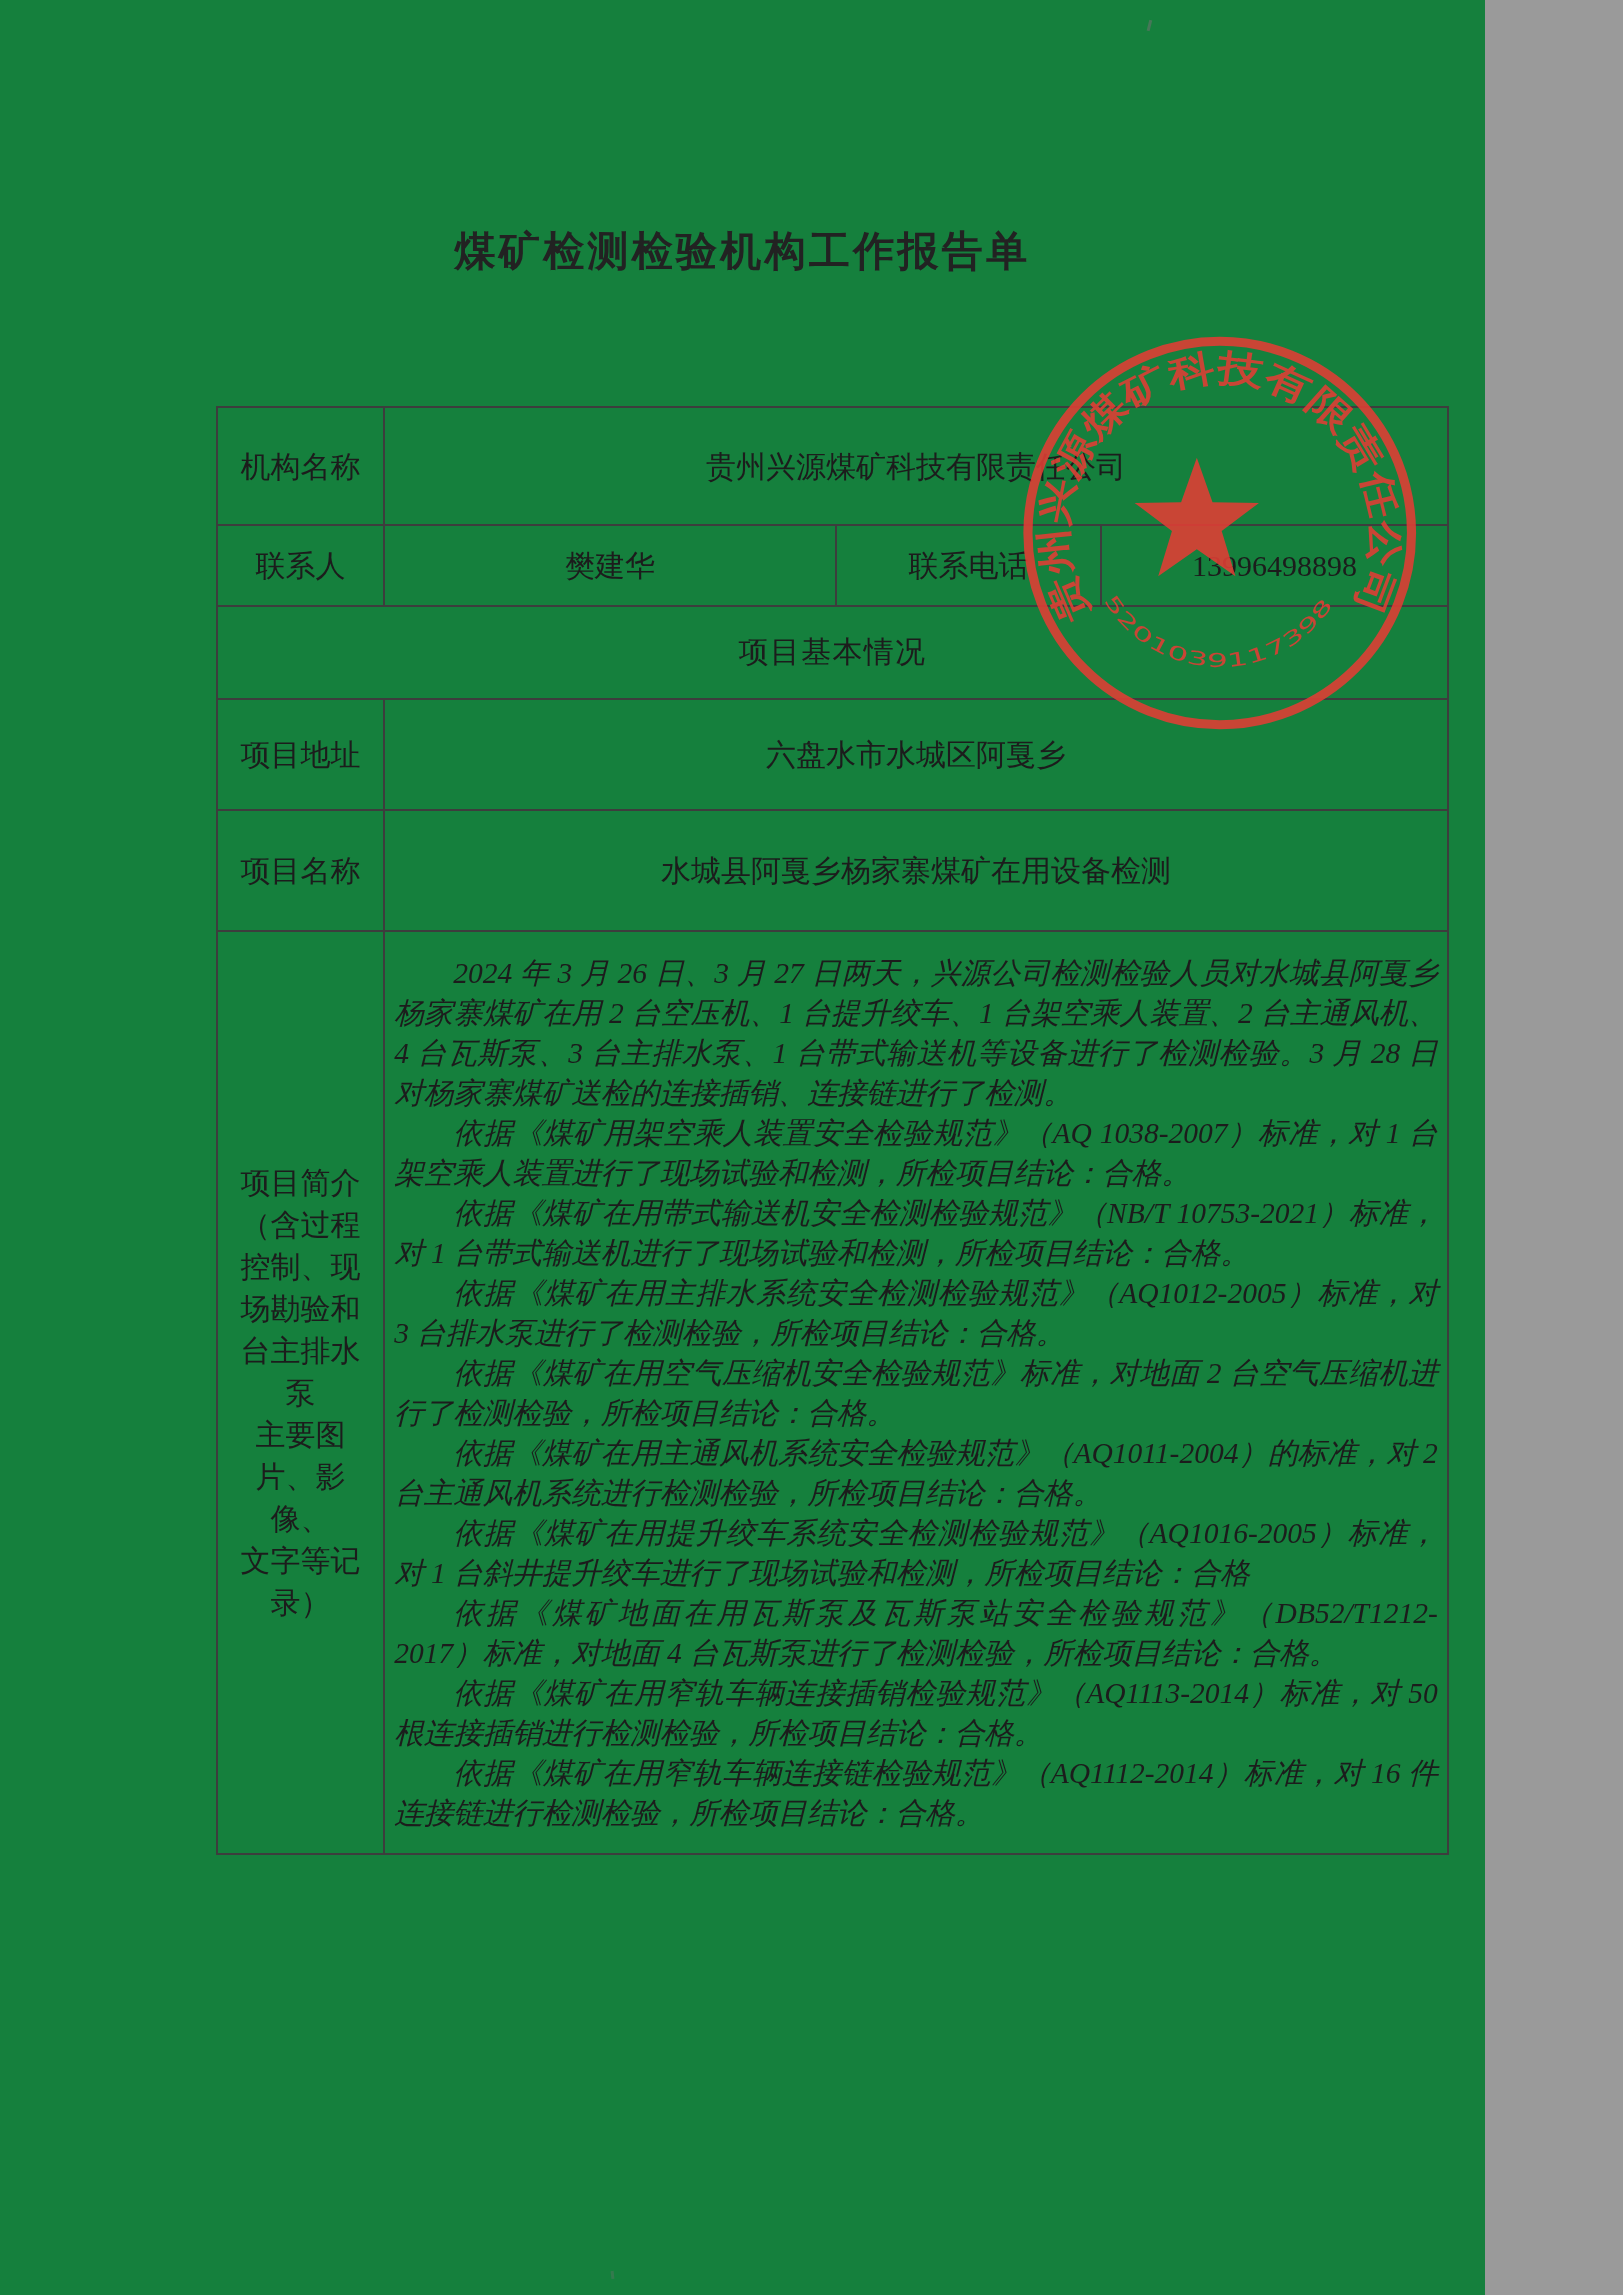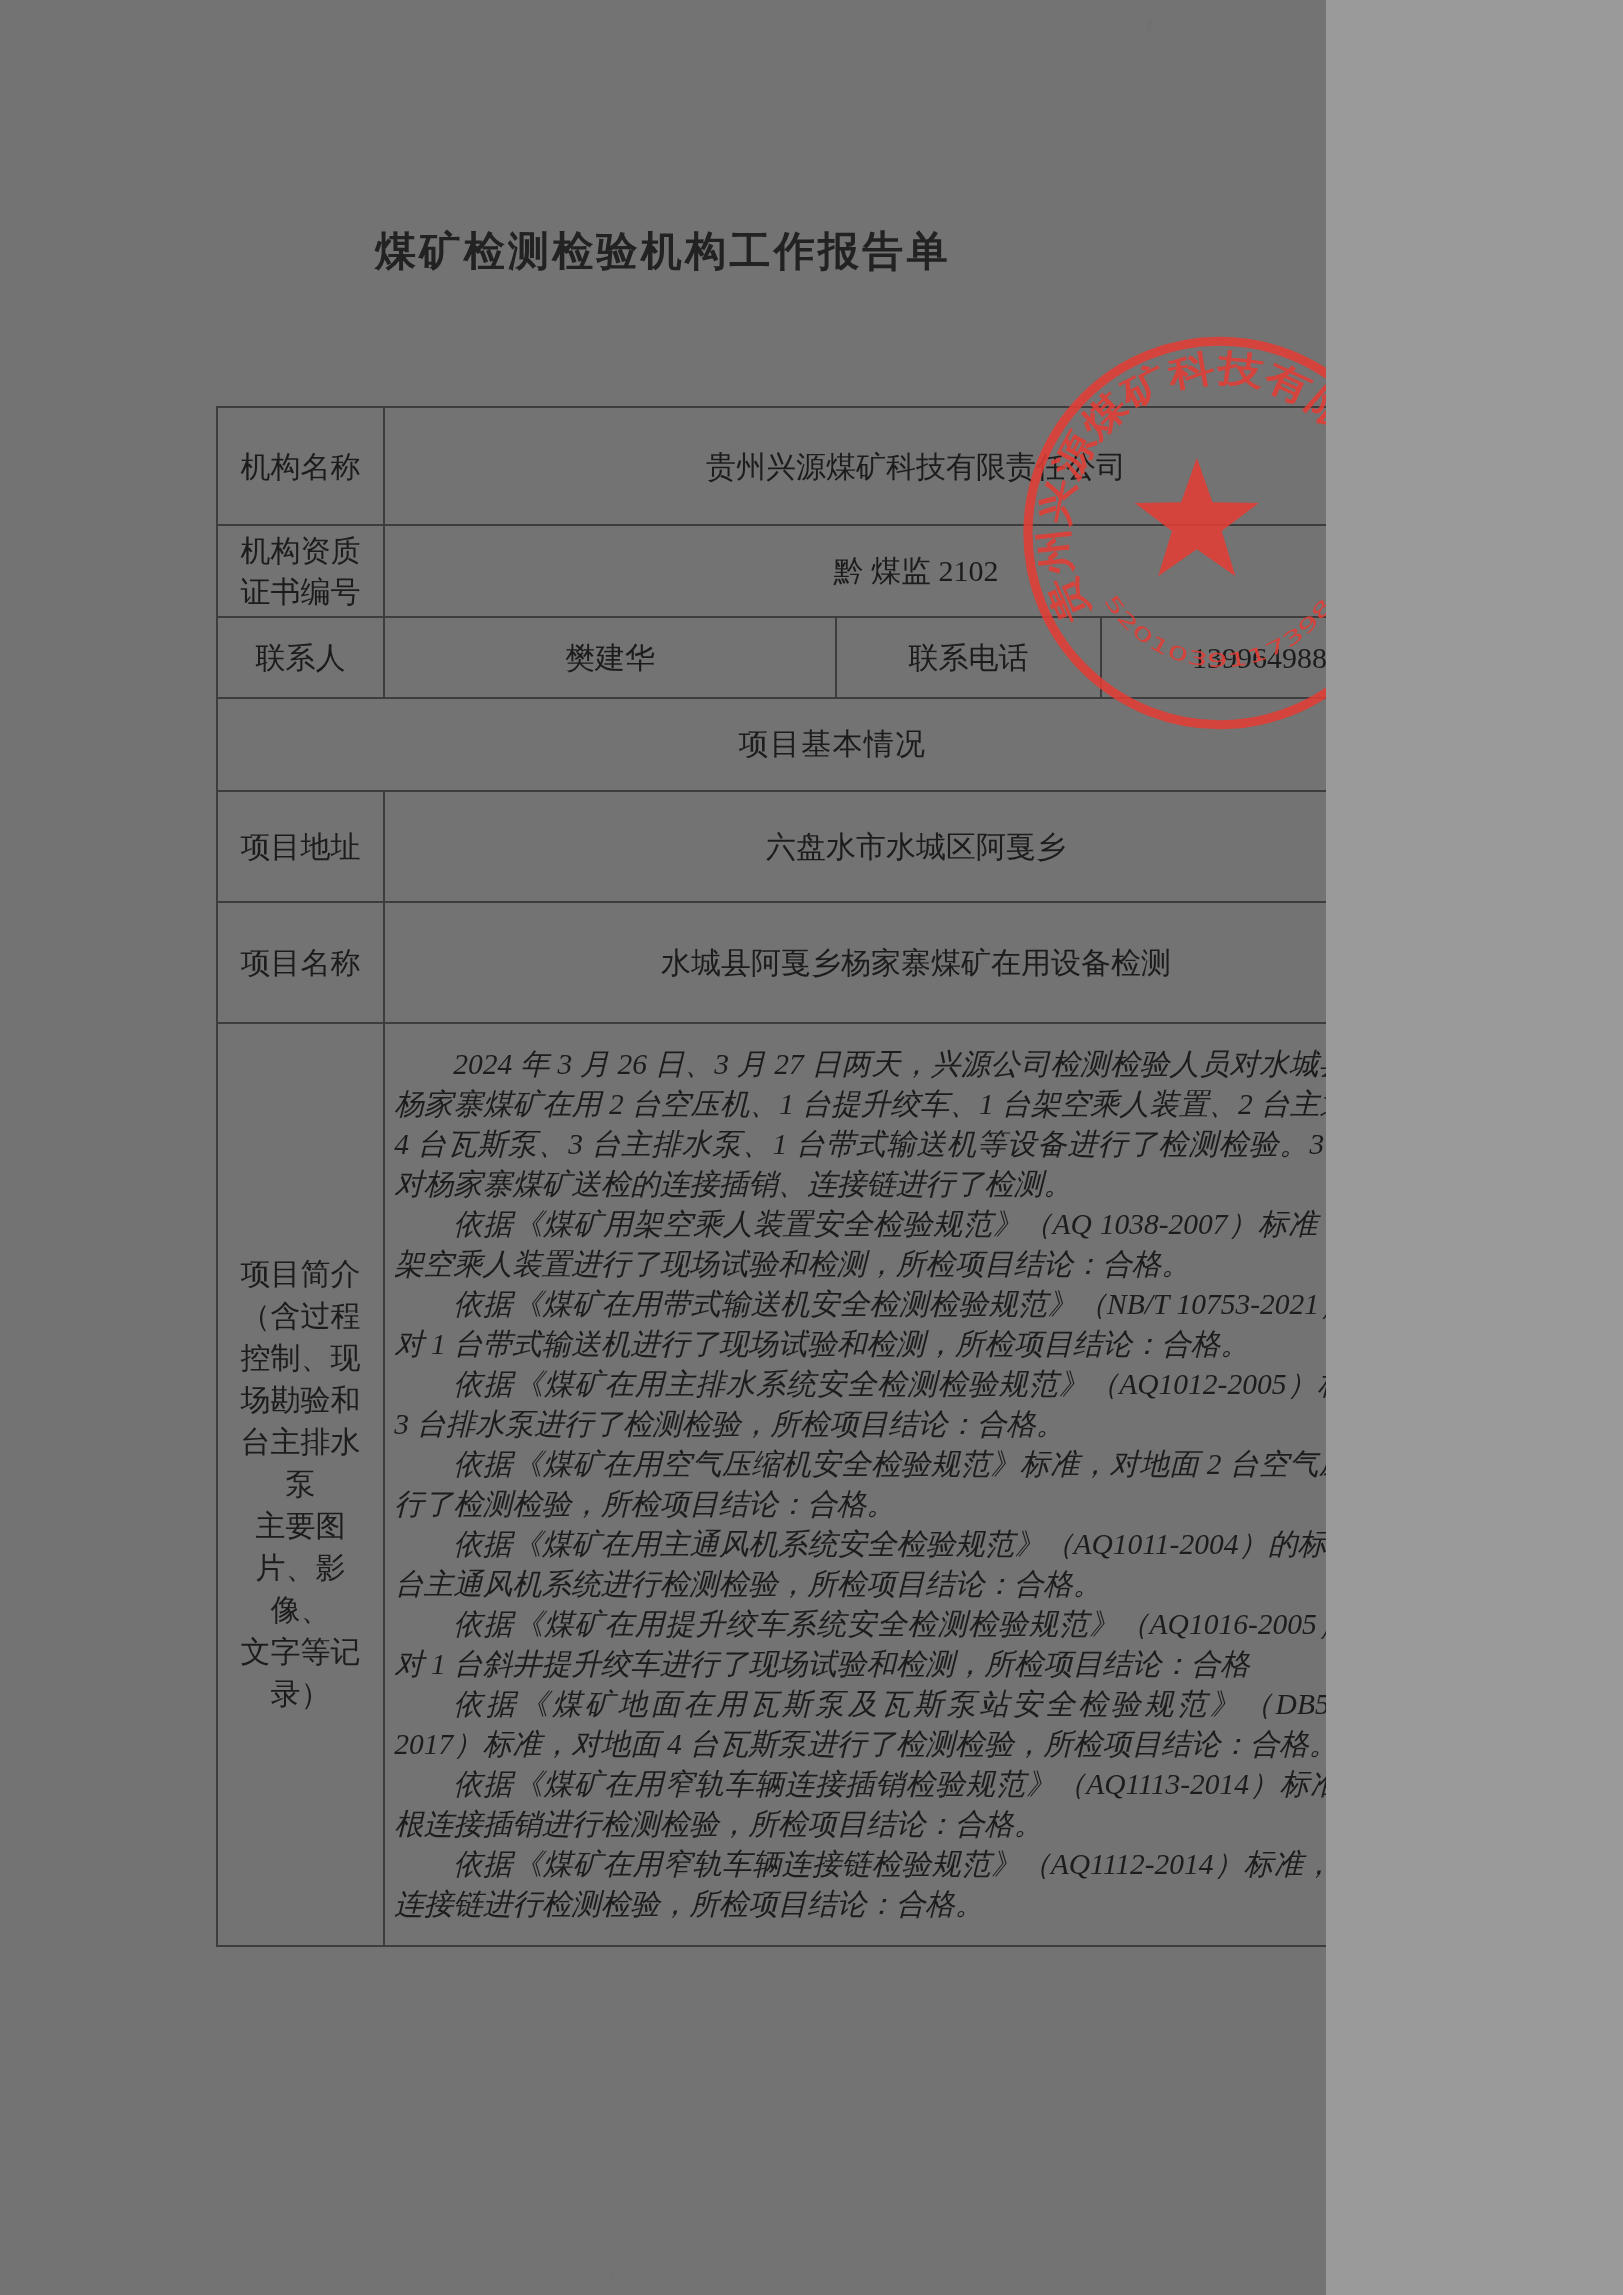--- a/index.html
+++ b/index.html
@@ -1,23 +1,22 @@
 <!DOCTYPE html>
 <html style="font-size:10.5px"><head>
 <meta charset="utf-8">
 <style>
   html,body{margin:0;padding:0;background:#9a9a9a;}
   #page{
     position:relative;
-    width:1315px;height:2295px;
-    background:#737373;
+    width:1485px;height:2295px;
+    background:#15803d;
     overflow:hidden;
     font-family:"Liberation Serif","DejaVu Serif",serif;
     color:#1c1c1c;
-    padding-left:11px;
   }
   .doc-title{
     position:absolute;
     top:224px;left:0;width:100%;
     text-align:center;
     font-size:41px;
     font-weight:bold;
     letter-spacing:3.3px;
     color:#222;
   }
@@ -84,27 +83,20 @@
       <col style="width:167px">
       <col style="width:452px">
       <col style="width:265px">
       <col style="width:347px">
     </colgroup>
     <tbody>
       <tr style="height:118px">
         <td class="cell-label">机构名称</td>
         <td class="cell-value" colspan="3">贵州兴源煤矿科技有限责任公司</td>
       </tr>
-      <tr style="height:88px">
-        <td class="cell-label">
-            <div class="lab-line">机构资质</div>
-            <div class="lab-line">证书编号</div>
-          </td>
-        <td class="cell-value" colspan="3">黔 煤监 2102</td>
-      </tr>
       <tr style="height:81px">
         <td class="cell-label">联系人</td>
         <td class="cell-value">樊建华</td>
         <td class="cell-label">联系电话</td>
         <td class="cell-value">13996498898</td>
       </tr>
       <tr style="height:93px">
         <td class="section-head" colspan="4">项目基本情况</td>
       </tr>
       <tr style="height:111px">

